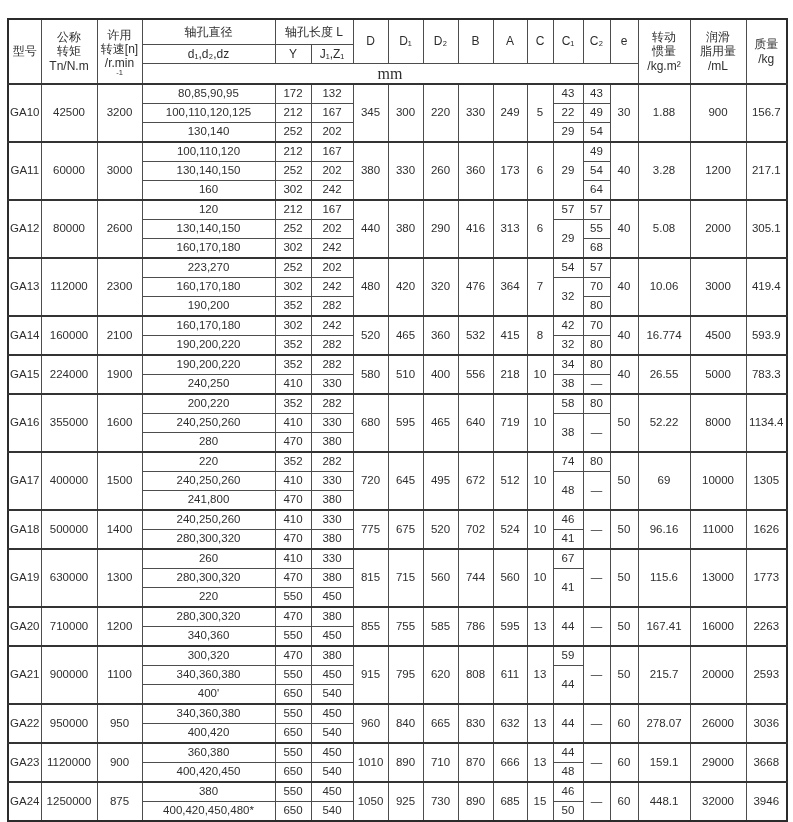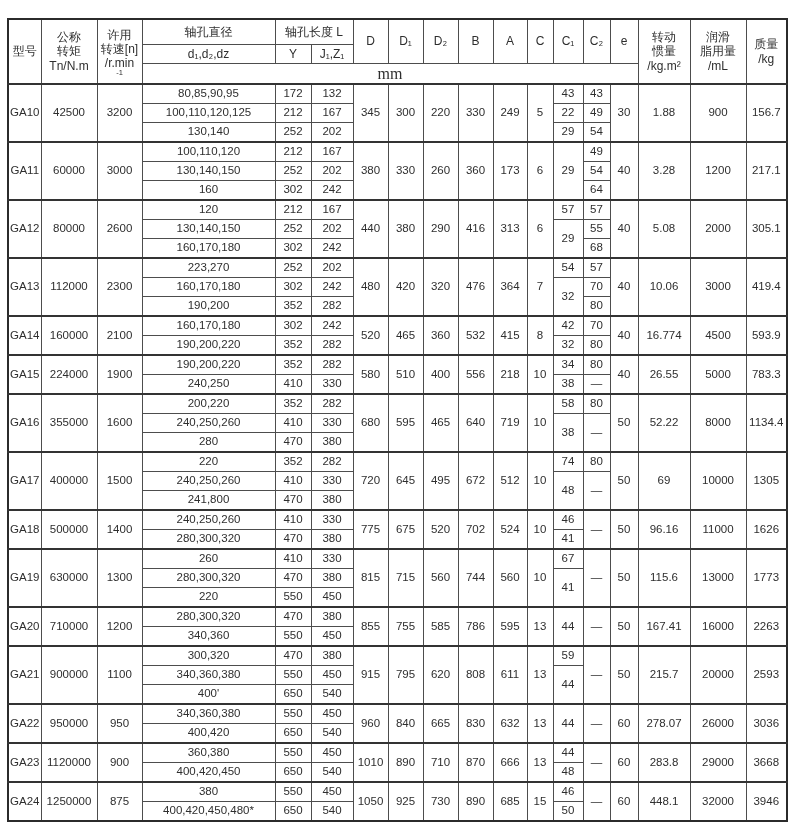--- a/index.html
+++ b/index.html
@@ -489,21 +489,21 @@
           <td>450</td>
           <td rowspan="2">1010</td>
           <td rowspan="2">890</td>
           <td rowspan="2">710</td>
           <td rowspan="2">870</td>
           <td rowspan="2">666</td>
           <td rowspan="2">13</td>
           <td>44</td>
           <td rowspan="2">—</td>
           <td rowspan="2">60</td>
-          <td rowspan="2">283.8</td>
+          <td rowspan="2">159.1</td>
           <td rowspan="2">29000</td>
           <td rowspan="2">3668</td>
         </tr>
         <tr>
           <td>400,420,450</td>
           <td>650</td>
           <td>540</td>
           <td>48</td>
         </tr>
         <tr class="group-start">

